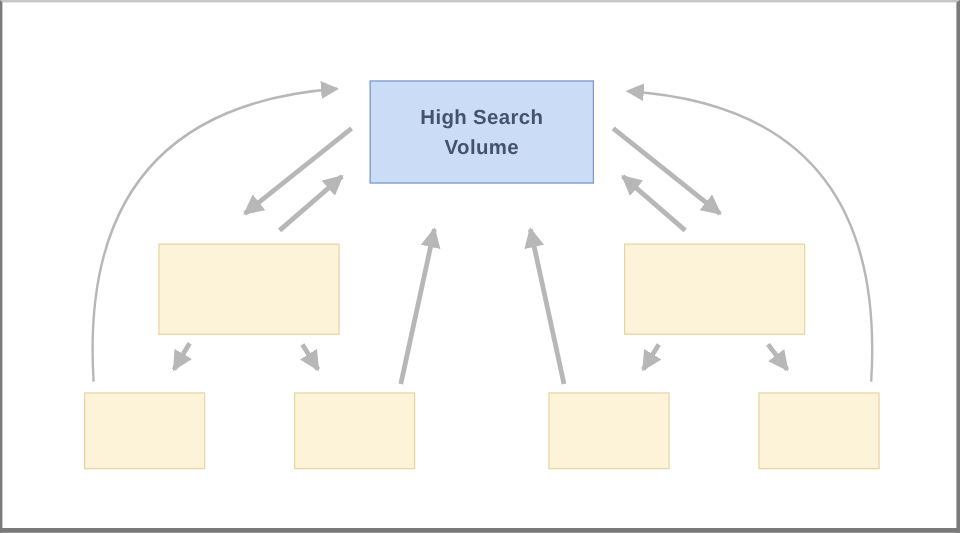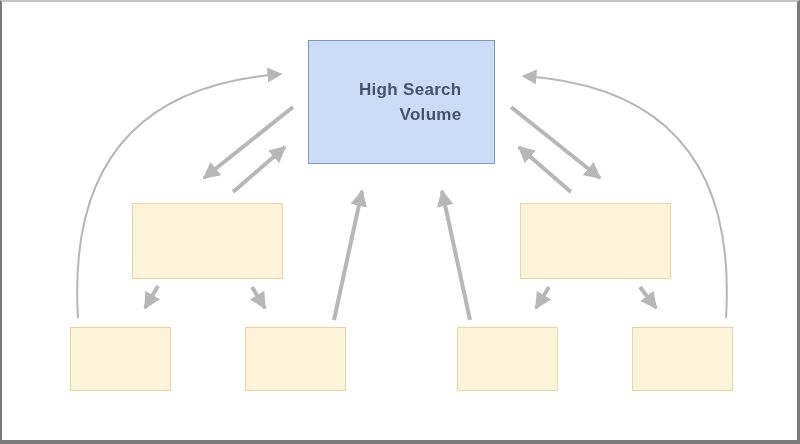--- a/index.html
+++ b/index.html
@@ -37,21 +37,21 @@
     text-align: center;
   }
   .center-label {
     font-weight: bold;
     font-size: 17px;
     line-height: 25px;
     letter-spacing: 0.3px;
     color: var(--center-text, #44536b);
     width: 120px;
   }
-  #node-center    { left: 306px; top: 38px;  width: 187px; height: 124px; text-align: right; }
+  #node-center    { left: 306px; top: 65px;  width: 187px; height: 86px; }
   #node-mid-left  { left: 130px; top: 201px; width: 151px; height: 76px; }
   #node-mid-right { left: 518px; top: 201px; width: 151px; height: 76px; }
   #node-bottom-1  { left: 68px;  top: 325px; width: 101px; height: 64px; }
   #node-bottom-2  { left: 243px; top: 325px; width: 101px; height: 64px; }
   #node-bottom-3  { left: 455px; top: 325px; width: 101px; height: 64px; }
   #node-bottom-4  { left: 630px; top: 325px; width: 101px; height: 64px; }
   svg.edges {
     position: absolute;
     left: 0; top: 0;
     width: 800px; height: 444px;

